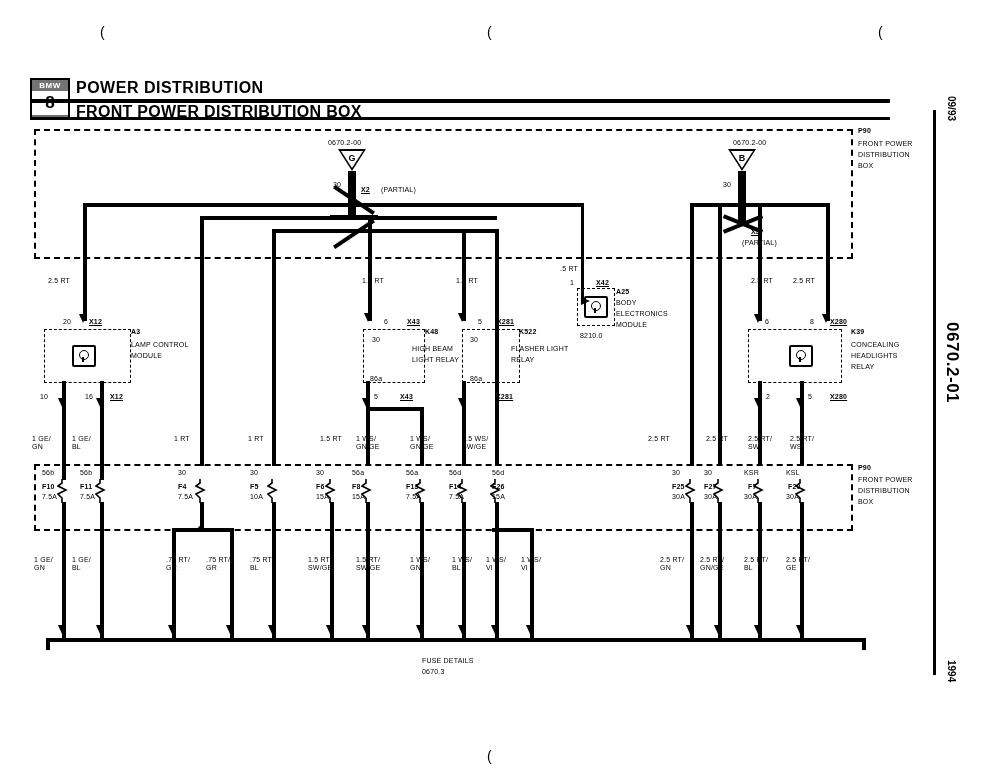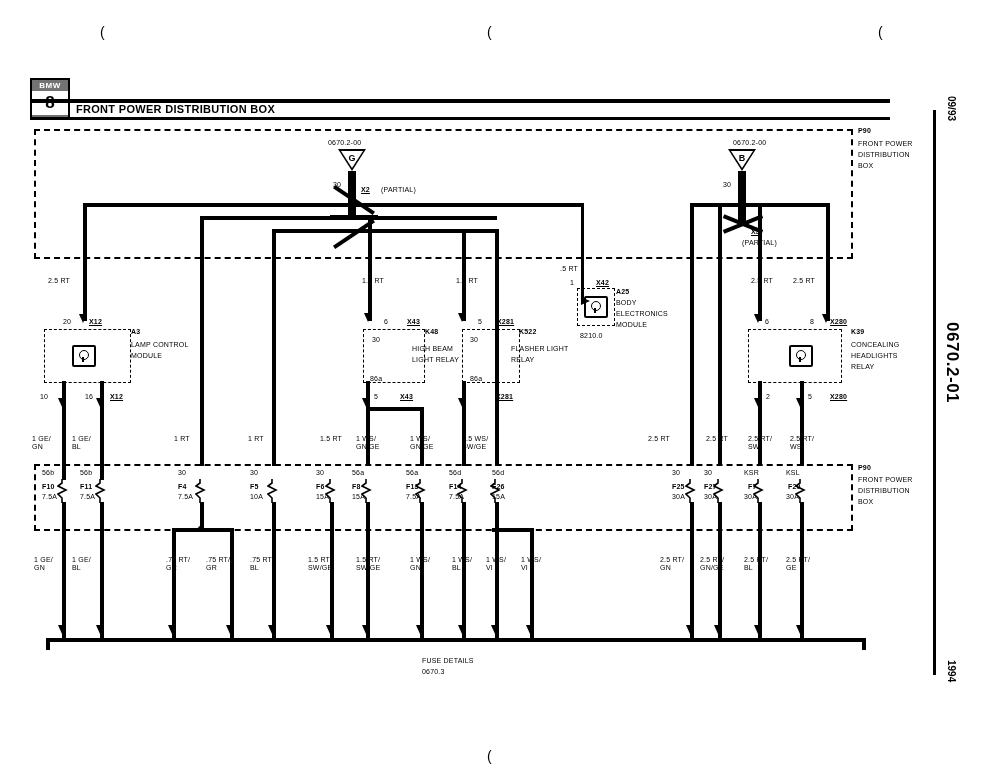--- a/index.html
+++ b/index.html
@@ -10,21 +10,21 @@
   .tb{font-weight:bold;}
   .t8{font-size:8px;line-height:9px;}
 
   
   #hdr-rule1{left:30px;top:99px;width:860px;height:4px;background:#000;position:absolute;}
   #hdr-rule2{left:30px;top:117px;width:860px;height:3px;background:#000;position:absolute;}
   #bmwbox{position:absolute;left:30px;top:78px;width:36px;height:38px;border:2px solid #000;background:#737373;}
   #bmwbox .bmwtxt{position:absolute;left:0;top:1px;width:36px;text-align:center;color:#fff;font-size:8px;font-weight:bold;letter-spacing:.5px;}
   #bmwbox .num{position:absolute;left:0;top:11px;width:36px;text-align:center;color:#000;font-size:17px;font-weight:bold;background:#fff;height:24px;line-height:24px;}
   #title1{position:absolute;left:76px;top:79px;font-size:16px;font-weight:bold;letter-spacing:.5px;}
-  #title2{position:absolute;left:76px;top:103px;font-size:11px;font-weight:bold;letter-spacing:.3px;}
+  #title2{position:absolute;left:76px;top:103px;font-size:16px;font-weight:bold;letter-spacing:.3px;}
 
   
   .vert{position:absolute;transform-origin:left top;white-space:nowrap;}
   #rt-date{left:957px;top:96px;font-size:10px;font-weight:bold;transform:rotate(90deg);}
   #rt-code{left:962px;top:322px;font-size:17px;font-weight:bold;letter-spacing:.5px;transform:rotate(90deg);}
   #rt-year{left:957px;top:660px;font-size:10px;font-weight:bold;transform:rotate(90deg);}
   #rt-bar{position:absolute;left:933px;top:110px;width:3px;height:565px;background:#000;}
 
   
   .dbox{position:absolute;border:2px dashed #000;}
@@ -48,20 +48,21 @@
 <body>
 
 <div id="sheet">
 
   <div id="bmwbox">
     <div class="bmwtxt">BMW</div>
     <div class="num">8</div>
   </div>
   <div id="hdr-rule1"></div>
   <div id="hdr-rule2"></div>
+  <div id="title1">POWER DISTRIBUTION</div>
   <div id="title2">FRONT POWER DISTRIBUTION BOX</div>
 
   <div id="rt-bar"></div>
   <div id="rt-date" class="vert">09/93</div>
   <div id="rt-code" class="vert">0670.2-01</div>
   <div id="rt-year" class="vert">1994</div>
 
   <div class="dbox" style="left:34px;top:129px;width:815px;height:126px;"></div>
   <div class="t tb" style="left:858px;top:127px;">P90</div>
   <div class="t" style="left:858px;top:140px;">FRONT POWER</div>

